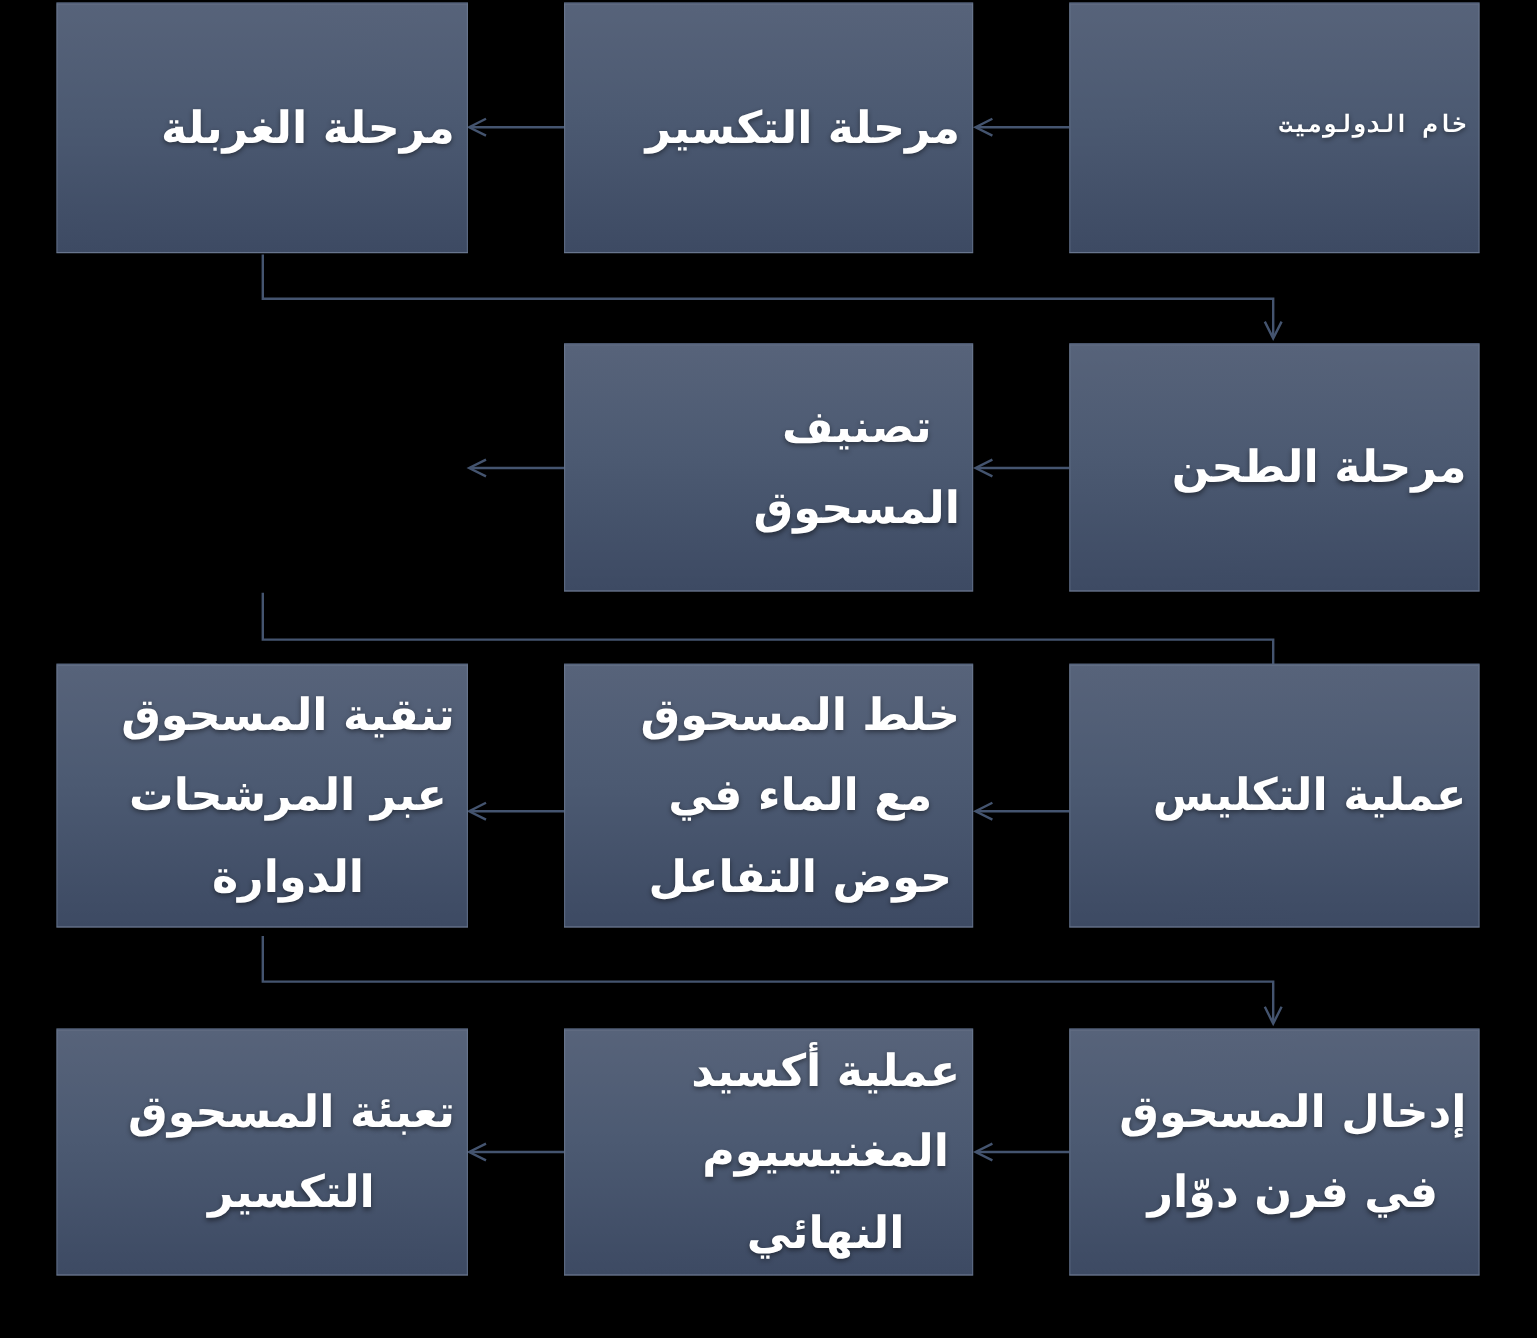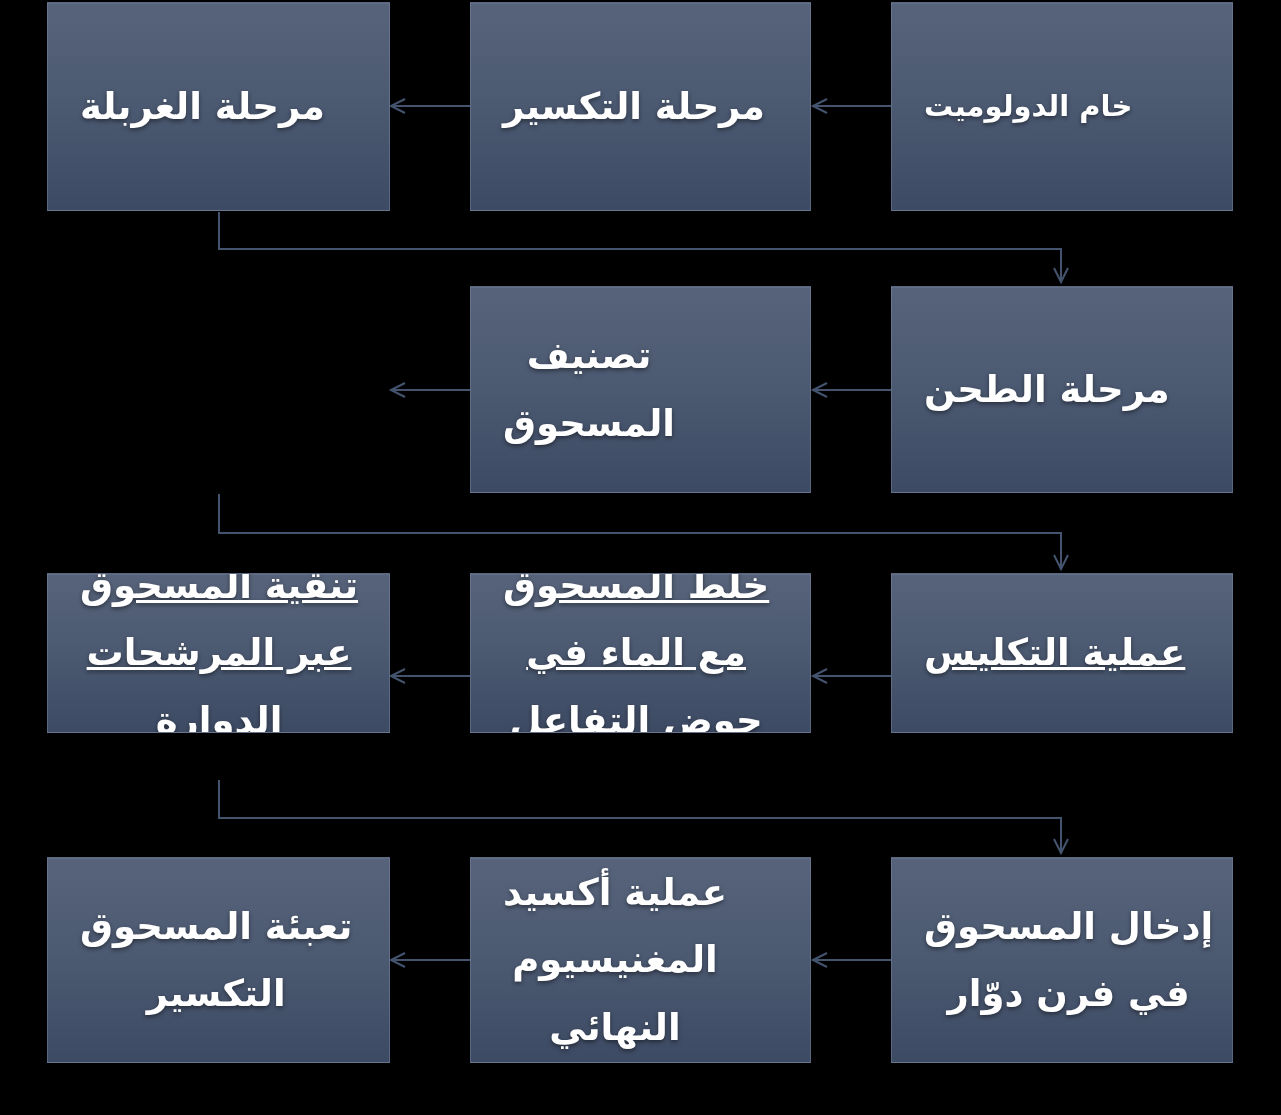--- a/index.html
+++ b/index.html
@@ -8,49 +8,48 @@
     width: 1281px;
     height: 1115px;
     background: var(--bg, #000);
     font-family: "DejaVu Sans", sans-serif;
     overflow: hidden;
   }
   .box {
     position: absolute;
     display: flex;
     align-items: center;
-    justify-content: flex-end;
+    justify-content: flex-start;
     text-align: center;
     color: var(--text-color, #fff);
     font-weight: bold;
     font-size: 37px;
     line-height: 1.82;
     background: linear-gradient(180deg,
       var(--box-top, #57637A) 0%,
       #4C5A72 45%,
       var(--box-bottom, #3D4A63) 100%);
     border: 1px solid rgba(130, 145, 170, 0.40);
     box-shadow: inset 0 1px 0 rgba(255,255,255,0.07);
     box-sizing: border-box;
     overflow: hidden;
-    padding-left: 22px;
   }
   .box .lbl {
     white-space: pre-line;
     text-shadow: 0 2px 4px rgba(0,0,0,0.45);
     padding: 0 10px;
   }
-  .fs-small { font-size: 29px; }
+  .fs-small { font-size: 20px; font-family: Liberation Mono, monospace; }
   
   .c1 { left: 891px; width: 342px; }
   .c2 { left: 470px; width: 341px; }
   .c3 { left: 47px;  width: 343px; }
   .r1 { top: 2px;   height: 209px; }
   .r2 { top: 286px; height: 207px; }
-  .r3 { top: 573px; height: 160px; text-decoration: underline; }
+  .r3 { top: 553px; height: 220px; }
   .r4 { top: 857px; height: 206px; }
   .connector-layer {
     position: absolute;
     left: 0; top: 0;
     width: 1281px; height: 1115px;
     pointer-events: none;
   }
   .arrow-stroke {
     stroke: var(--arrow, #44546F);
     stroke-width: 2;

